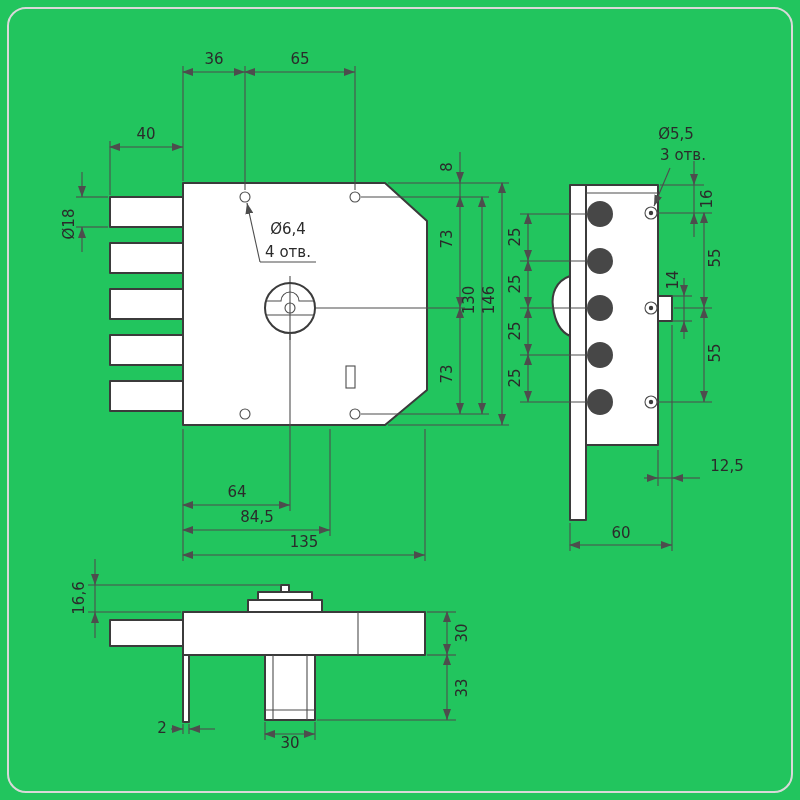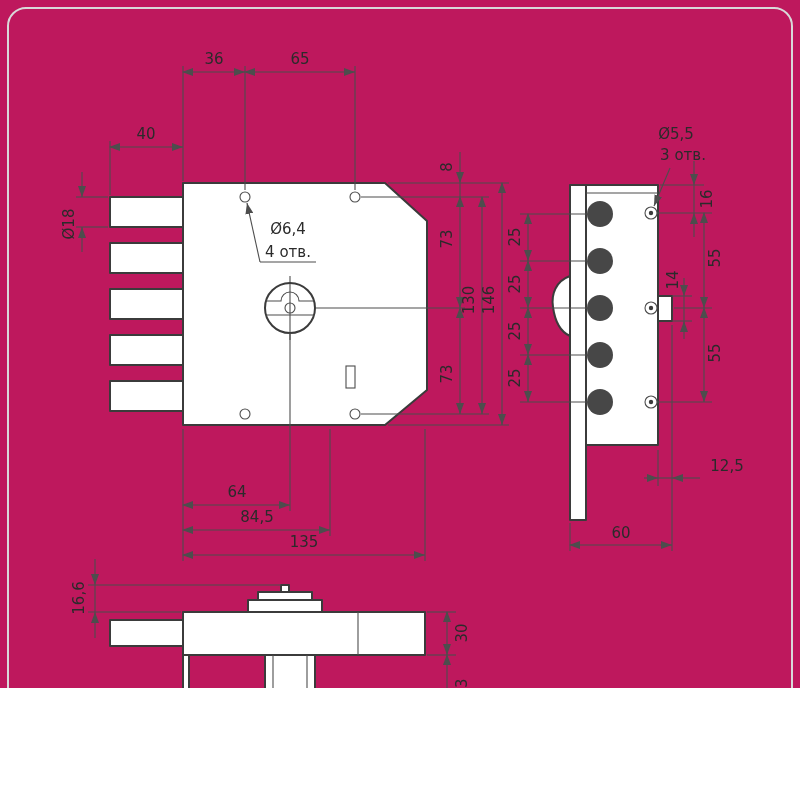--- a/index.html
+++ b/index.html
@@ -1,16 +1,16 @@
 <!DOCTYPE html>
 <html><head>
 <meta charset="utf-8">
 <style>
   html,body{margin:0;padding:0;background:#fff;}
-  .page{width:800px;height:688px;position:relative;background:#be185d;font-family:"DejaVu Sans",sans-serif;}
+  .page{width:800px;height:800px;position:relative;background:#22c55e;font-family:"DejaVu Sans",sans-serif;}
   svg{display:block;}
   .outline{fill:none;stroke:#3b3b3b;stroke-width:2;stroke-linejoin:round;}
   .part{fill:#ffffff;stroke:#3b3b3b;stroke-width:2;stroke-linejoin:round;}
   .thin{stroke:#4d4d4d;stroke-width:1.1;fill:none;}
   .dark{fill:#474747;stroke:none;}
   .dot{fill:#3b3b3b;stroke:none;}
   text{font-family:"DejaVu Sans",sans-serif;font-size:15px;fill:#2b2b2b;}
   .frame{fill:none;stroke:#d9d9d9;stroke-width:2;}
 </style>
 </head>

